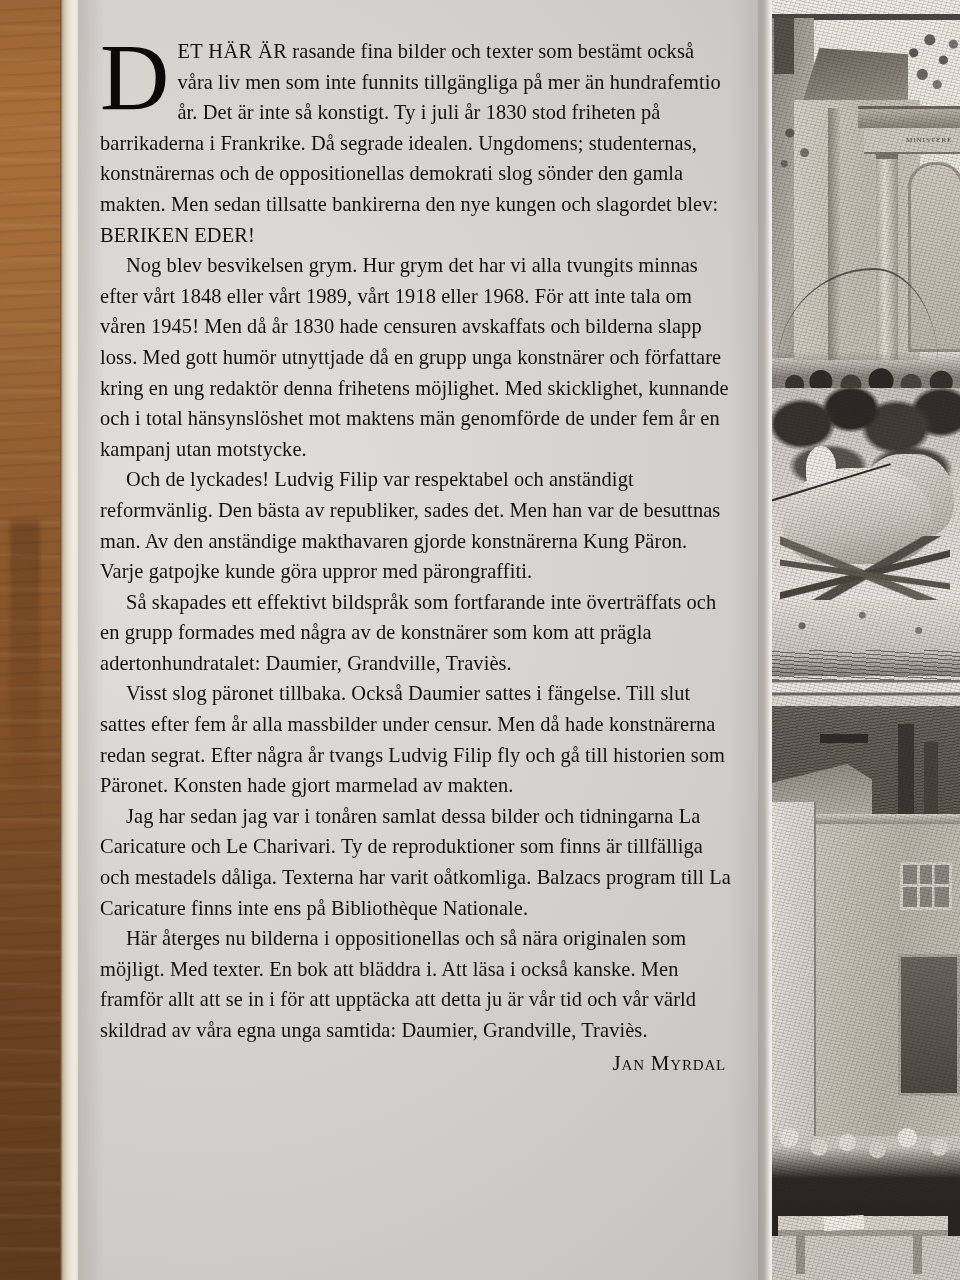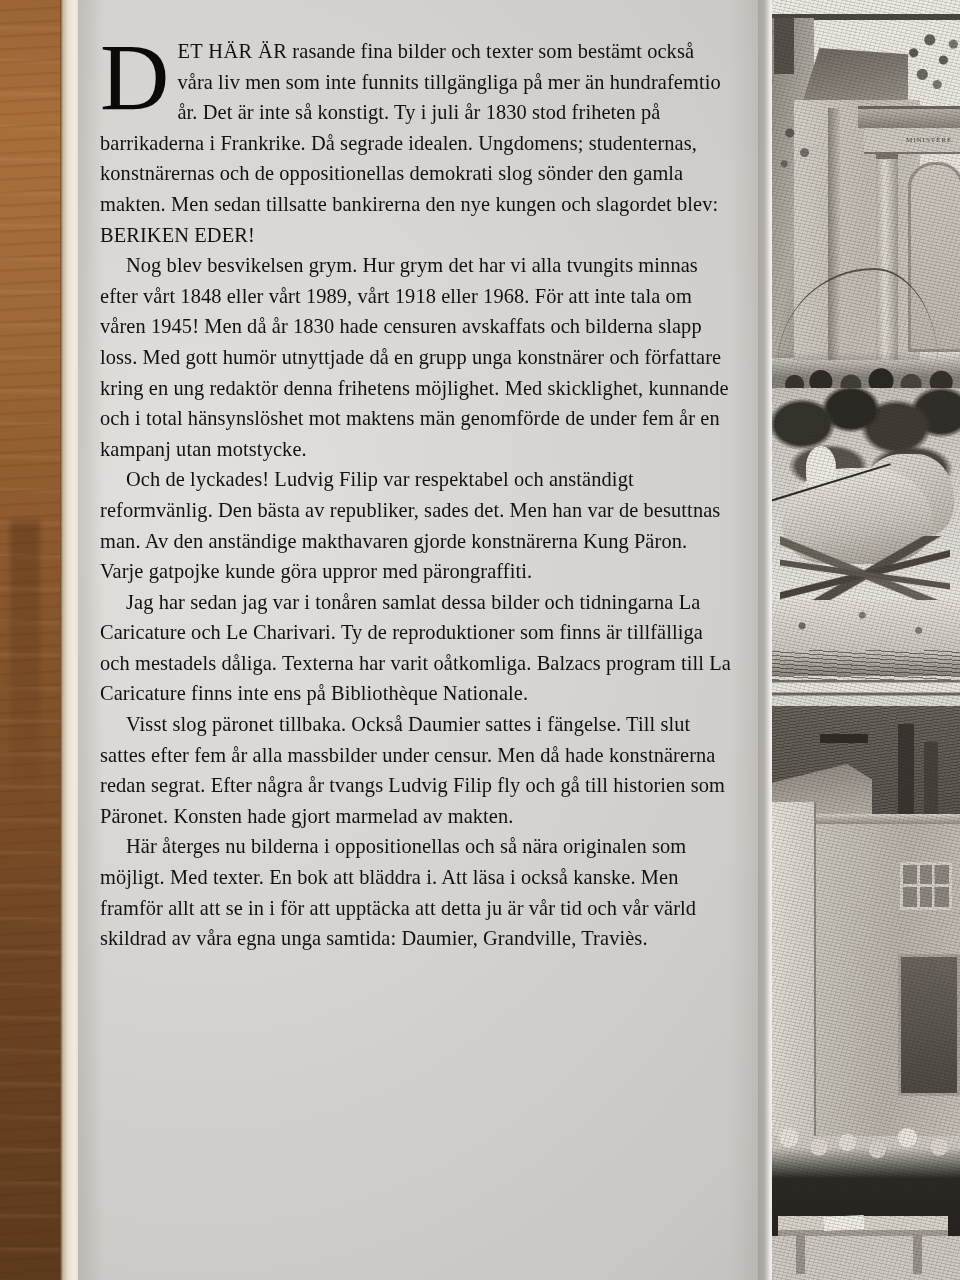--- a/index.html
+++ b/index.html
@@ -366,24 +366,28 @@
 
   <div class="left-page">
     <div class="text-col">
 
       <p class="para first">
         <span class="dropcap">D</span><span class="smallcaps-run">ET HÄR ÄR</span><span> rasande fina bilder och texter som bestämt också våra liv men som inte funnits tillgängliga på mer än hundrafemtio år. Det är inte så konstigt. Ty i juli år 1830 stod friheten på barrikaderna i Frankrike. Då segrade idealen. Ungdomens; studenternas, konstnärernas och de oppositionellas demokrati slog sönder den gamla makten. Men sedan tillsatte bankirerna den nye kungen och slagordet blev: BERIKEN EDER!</span>
       </p>
 
       <p class="para">Nog blev besvikelsen grym. Hur grym det har vi alla tvungits minnas efter vårt 1848 eller vårt 1989, vårt 1918 eller 1968. För att inte tala om våren 1945! Men då år 1830 hade censuren avskaffats och bilderna slapp loss. Med gott humör utnyttjade då en grupp unga konstnärer och författare kring en ung redaktör denna frihetens möjlighet. Med skicklighet, kunnande och i total hänsynslöshet mot maktens män genomförde de under fem år en kampanj utan motstycke.</p>
       <p class="para">Och de lyckades! Ludvig Filip var respektabel och anständigt reformvänlig. Den bästa av republiker, sades det. Men han var de besuttnas man. Av den anständige makthavaren gjorde konstnärerna Kung Päron. Varje gatpojke kunde göra uppror med pärongraffiti.</p>
+      <p class="para">Så skapades ett effektivt bildspråk som fortfarande inte överträffats och en grupp formades med några av de konstnärer som kom att prägla adertonhundratalet: Daumier, Grandville, Traviès.</p>
+      <p class="para">Visst slog päronet tillbaka. Också Daumier sattes i fängelse. Till slut sattes efter fem år alla massbilder under censur. Men då hade konstnärerna redan segrat. Efter några år tvangs Ludvig Filip fly och gå till historien som Päronet. Konsten hade gjort marmelad av makten.</p>
       <p class="para">Jag har sedan jag var i tonåren samlat dessa bilder och tidningarna La Caricature och Le Charivari. Ty de reproduktioner som finns är tillfälliga och mestadels dåliga. Texterna har varit oåtkomliga. Balzacs program till La Caricature finns inte ens på Bibliothèque Nationale.</p>
-      <p class="para">Visst slog päronet tillbaka. Också Daumier sattes i fängelse. Till slut sattes efter fem år alla massbilder under censur. Men då hade konstnärerna redan segrat. Efter några år tvangs Ludvig Filip fly och gå till historien som Päronet. Konsten hade gjort marmelad av makten.</p>
       <p class="para">Här återges nu bilderna i oppositionellas och så nära originalen som möjligt. Med texter. En bok att bläddra i. Att läsa i också kanske. Men framför allt att se in i för att upptäcka att detta ju är vår tid och vår värld skildrad av våra egna unga samtida: Daumier, Grandville, Traviès.</p>
 
+      <div class="signature">
+        <span class="sc">Jan Myrdal</span>
+      </div>
     </div>
   </div>
 
   <div class="gutter"></div>
 
   <div class="right-page">
 
     <div class="plate plate-1 engrave">
       <div class="p1-sky"></div>
       <div class="p1-roofline"></div>

